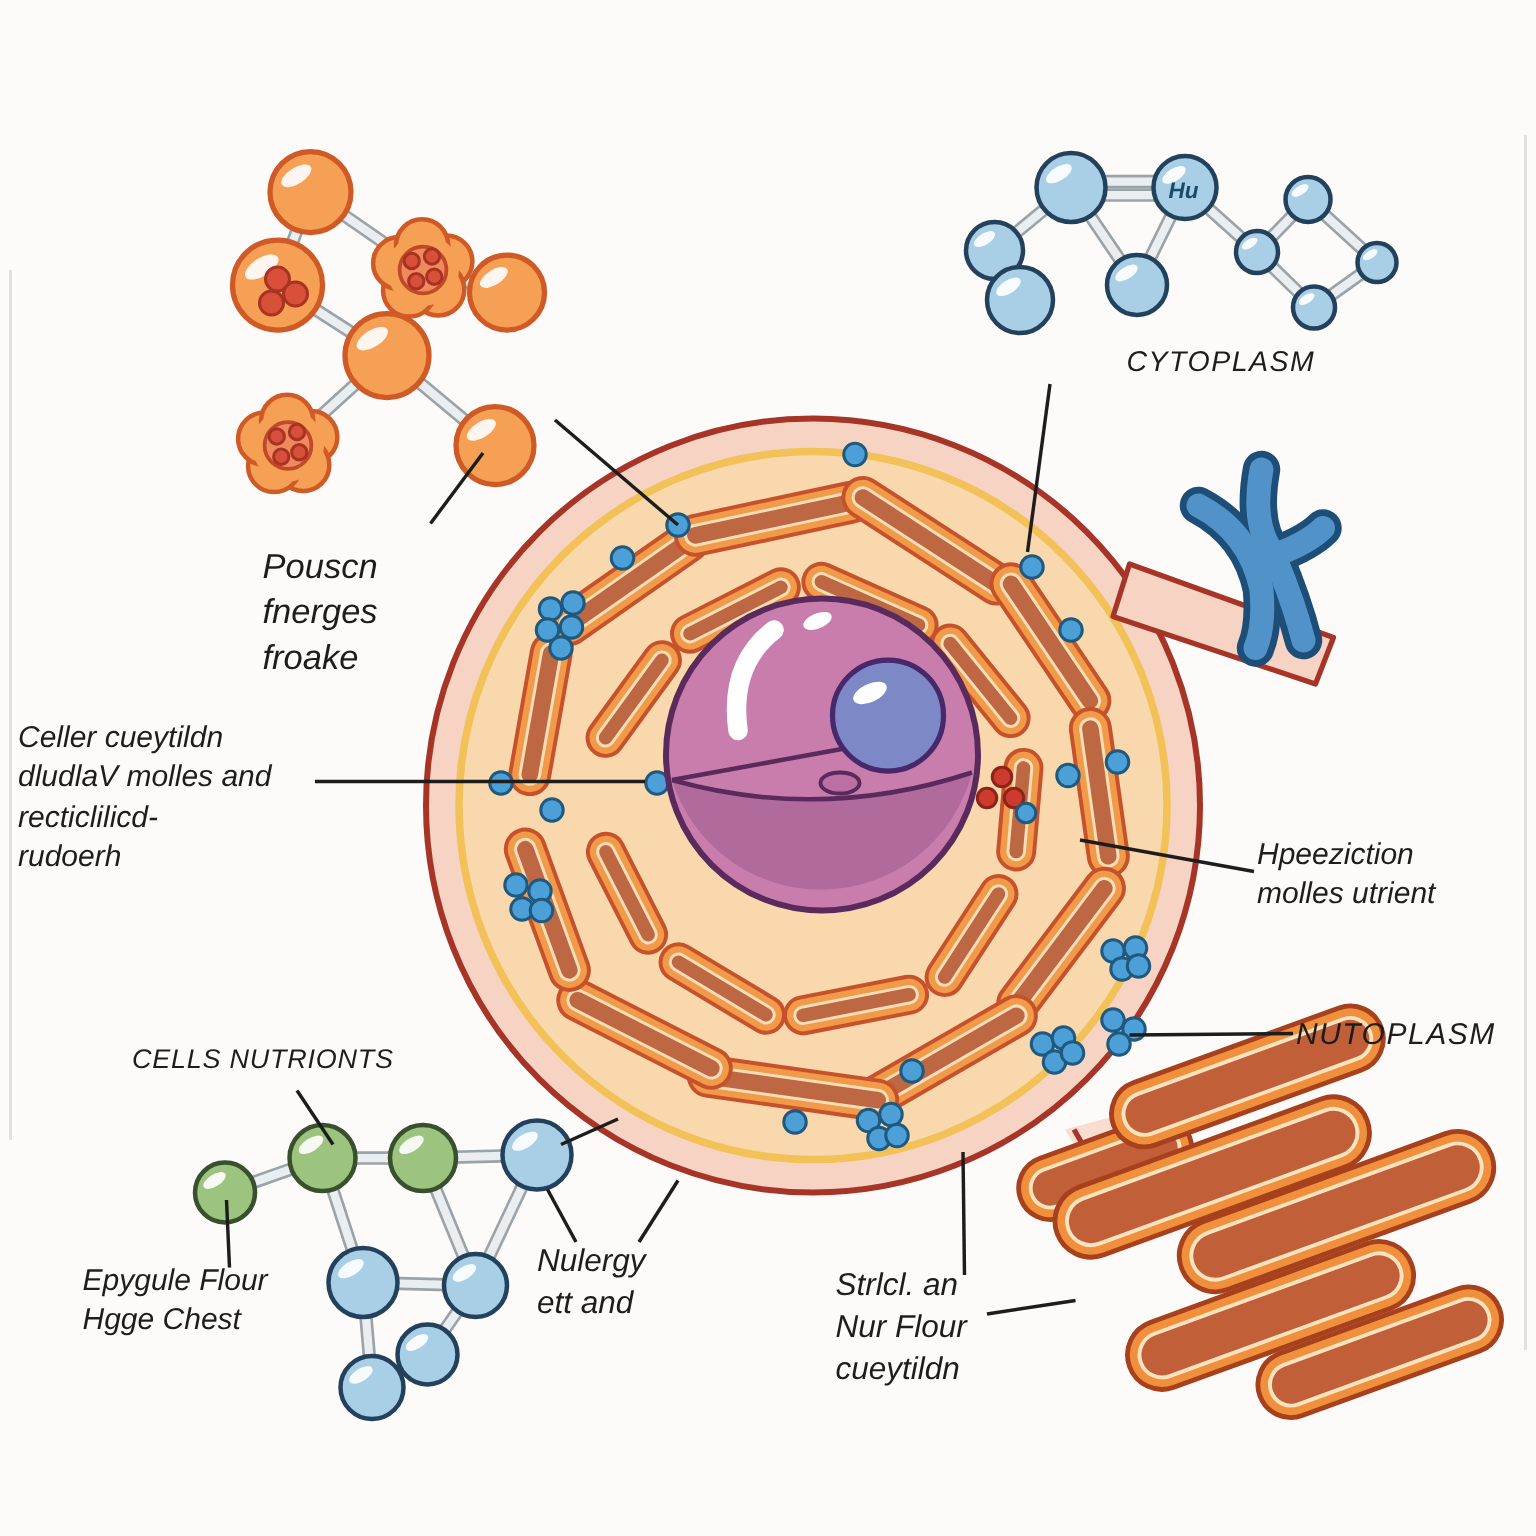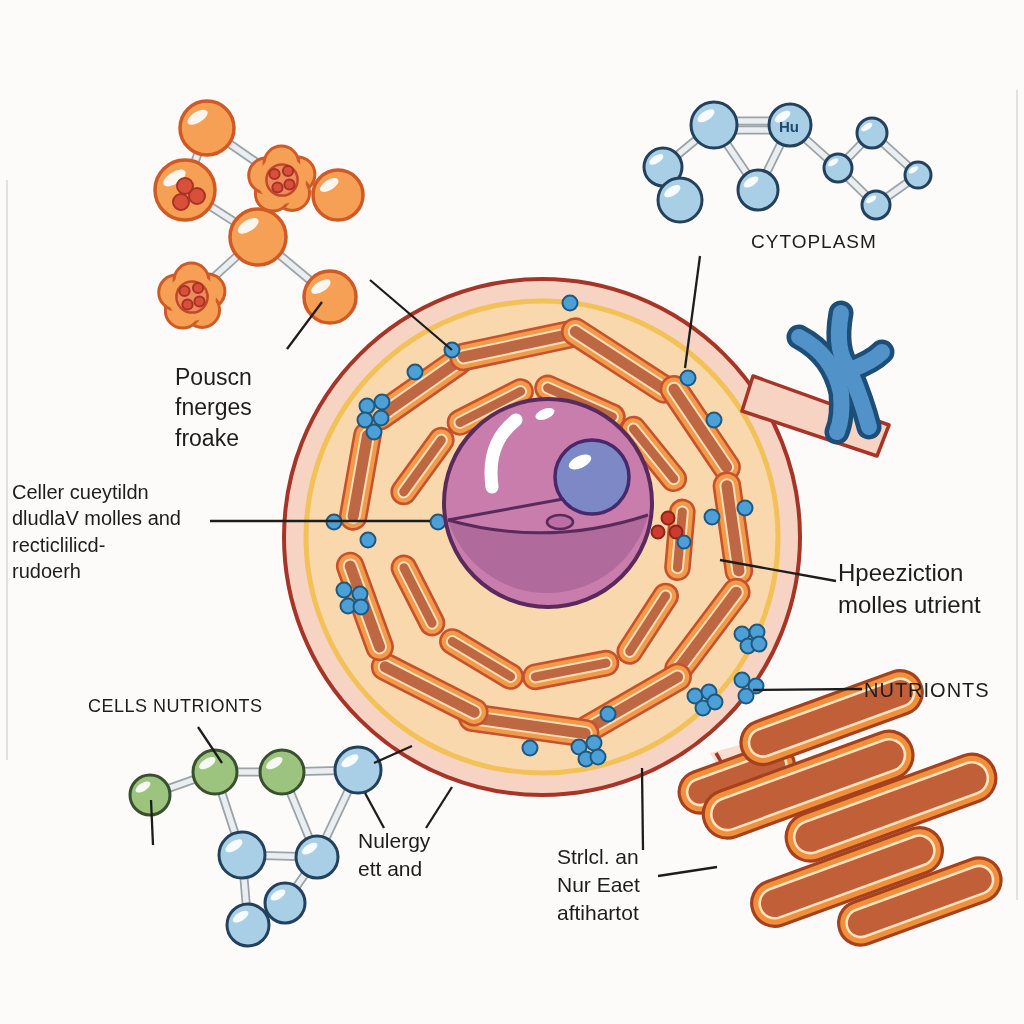--- a/index.html
+++ b/index.html
@@ -1,17 +1,17 @@
 <!DOCTYPE html>
 <html style="--bg: #fcfbf9; --ink: #1d1d1d; --cell-band: #f7d3c3; --cell-outline: #a63528; --cell-inner-ring: #f2c157; --cell-cytoplasm: #f8d8ac; --capsule-outline: #c6512a; --capsule-rim: #f09a4a; --capsule-core: #bd6743; --capsule-gap: #f8ddb6; --nucleus-fill: #c87dad; --nucleus-dark: #b06a9b; --nucleus-outline: #5a2a5c; --nucleolus-fill: #7d88c6; --nucleolus-outline: #46286b; --dot-blue: #4d9fd8; --dot-blue-outline: #20597e; --dot-red: #cc3b2e; --mol-orange: #f6a055; --mol-orange-outline: #cf5a26; --mol-orange-inner: #ee8b5e; --mol-red-dot: #d9503a; --mol-blue: #a9cfe6; --mol-blue-outline: #23415c; --mol-green: #9cc47e; --mol-green-outline: #39502f; --bond-dark: #9aa3a8; --bond-light: #ebeef0; --golgi-outline: #a6401d; --golgi-rim: #f08f3c; --golgi-core: #c05f38; --golgi-gap: #fbe3c0; --chromo-fill: #5193c8; --chromo-outline: #1d4e77; --edge-line: #e3e1dd;"><head>
 <meta charset="utf-8">
 <style>
   html,body{margin:0;padding:0;}
   #stage{position:relative;width:1024px;height:1024px;background:var(--bg,#fcfbf9);overflow:hidden;
-         font-family:"Liberation Sans","DejaVu Sans",sans-serif;}
+         font-family:"Liberation Sans","DejaVu Sans",sans-serif;font-style:italic;}
   #art{position:absolute;left:0;top:0;}
   .lbl{position:absolute;color:var(--ink,#1d1d1d);line-height:1.32;white-space:nowrap;}
   .lbl.center{text-align:left;white-space:normal;}
   .caps{letter-spacing:1px;}
 </style>
 </head>
 <body>
 
 <div id="stage">
   <svg id="art" width="1024" height="1024" viewBox="0 0 1024 1024">
@@ -345,33 +345,37 @@
 
   <div class="lbl center" style="left:12px;top:479px;width:252px;font-size:20px;">
     <div>Celler cueytildn</div>
     <div>dludlaV molles and</div>
     <div>recticlilicd-</div>
     <div>rudoerh</div>
   </div>
 
   <div class="lbl caps" style="left:730px;top:229px;font-size:19px;margin-left:21px;">CYTOPLASM</div>
 
-  <div class="lbl" style="left:838px;top:557px;font-size:24px;">
+  <div class="lbl" style="left:838px;top:557px;font-size:20px;">
     <div>Hpeeziction</div>
     <div>molles utrient</div>
   </div>
 
-  <div class="lbl caps" style="left:864px;top:677px;font-size:20px;">NUTRIONTS</div>
+  <div class="lbl caps" style="left:864px;top:677px;font-size:20px;">NUTOPLASM</div>
 
   <div class="lbl" style="left:88px;top:695px;font-size:18px;letter-spacing:.5px;">CELLS NUTRIONTS</div>
 
+  <div class="lbl center" style="left:55px;top:841px;width:195px;font-size:20px;">
+    <div>Epygule Flour</div>
+    <div>Hgge Chest</div>
+  </div>
 
   <div class="lbl" style="left:358px;top:827px;font-size:21px;">
     <div>Nulergy</div>
     <div>ett and</div>
   </div>
 
   <div class="lbl" style="left:557px;top:843px;font-size:21px;line-height:1.34;">
     <div>Strlcl. an</div>
-    <div>Nur Eaet</div>
-    <div>aftihartot</div>
+    <div>Nur Flour</div>
+    <div>cueytildn</div>
   </div>
 </div>
 
 </body></html>

